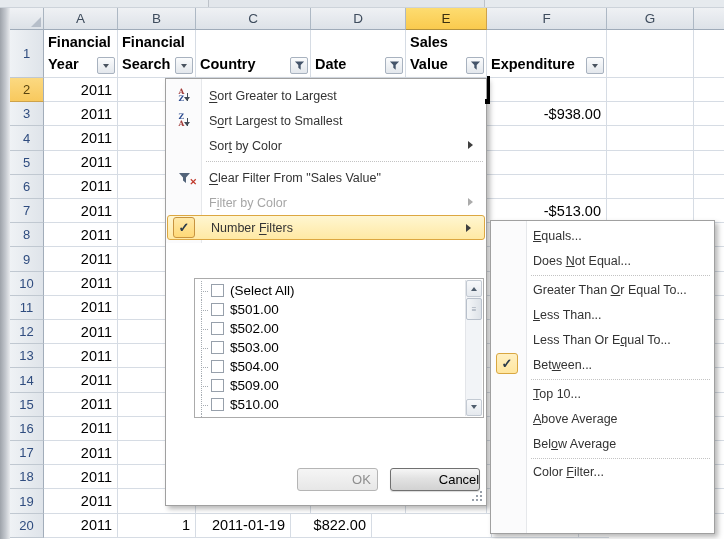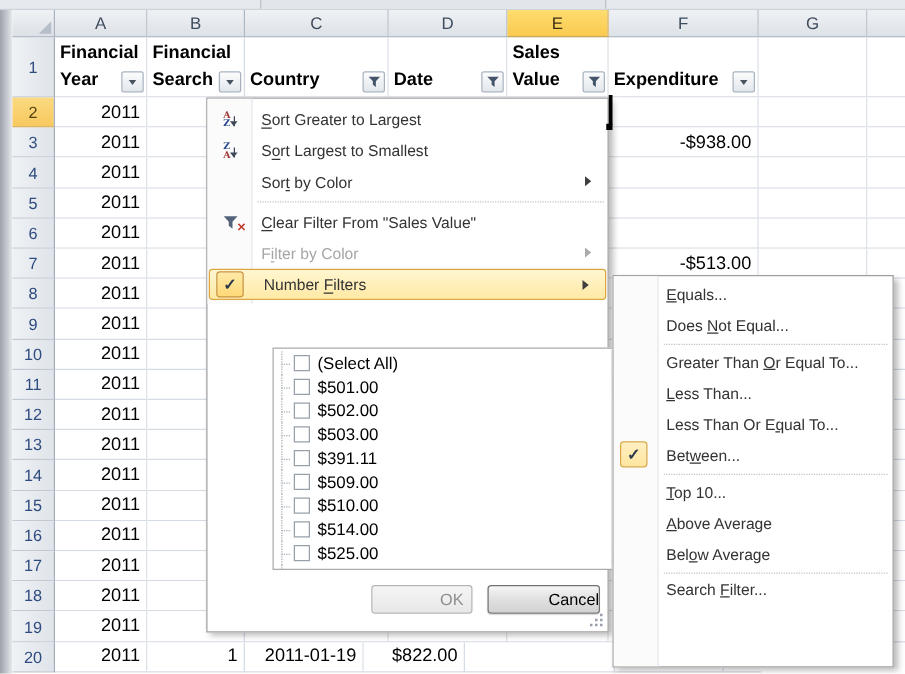--- a/index.html
+++ b/index.html
@@ -82,22 +82,22 @@
   .icon-box.deep{border-color:#C89440;background:linear-gradient(#FFE9A8,#FFD977);}
   .sep{border-top:1px dotted #C3C3C3;margin:3px 3px 3px 40px;height:0;}
   
   .search-row{position:absolute;left:28px;top:169px;width:290px;height:24px;box-sizing:border-box;
               border:1px solid #ABABAB;display:flex;align-items:center;background:#fff;}
   .search-row input{border:none;outline:none;flex:1;font-size:13.5px;color:#444;padding:0 5px;
               font-family:"Liberation Sans",sans-serif;background:transparent;min-width:0;}
   .search-row input::placeholder{color:#7A7A7A;opacity:1;}
   .mag{width:20px;display:flex;align-items:center;justify-content:center;}
   
-  .list-box{position:absolute;left:28px;top:199px;width:290px;height:178px;box-sizing:border-box;
-            border:1px solid #ABABAB;background:#fff;overflow:hidden;margin-left:24px;}
+  .list-box{position:absolute;left:28px;top:199px;width:290px;height:140px;box-sizing:border-box;
+            border:1px solid #ABABAB;background:#fff;overflow:hidden;}
   .list-inner{position:absolute;left:3px;top:2px;right:20px;bottom:0;overflow:hidden;}
   .l-row{height:19px;display:flex;align-items:center;font-size:13.5px;color:#000;}
   .tree{position:relative;width:12px;align-self:stretch;}
   .tree::before{content:"";position:absolute;left:3px;top:0;bottom:0;border-left:1px dotted #A6ACB2;}
   .tree::after{content:"";position:absolute;left:3px;top:50%;width:7px;border-top:1px dotted #A6ACB2;}
   .cb{width:13px;height:13px;box-sizing:border-box;border:1px solid #97A0AB;background:#fff;
       margin:0 6px 0 1px;flex:none;}
   .vscroll{position:absolute;right:1px;top:1px;width:17px;bottom:1px;background:#F2F4F7;
            border-left:1px solid #E3E5E9;box-sizing:border-box;}
   .sb-btn{position:absolute;left:0;width:16px;height:17px;box-sizing:border-box;
@@ -483,21 +483,21 @@
           <span>$502.00</span>
         </div>
         <div class="l-row">
           <span class="tree"></span>
           <span class="cb"></span>
           <span>$503.00</span>
         </div>
         <div class="l-row">
           <span class="tree"></span>
           <span class="cb"></span>
-          <span>$391.11</span>
+          <span>$504.00</span>
         </div>
         <div class="l-row">
           <span class="tree"></span>
           <span class="cb"></span>
           <span>$509.00</span>
         </div>
         <div class="l-row">
           <span class="tree"></span>
           <span class="cb"></span>
           <span>$510.00</span>
@@ -560,16 +560,16 @@
         <span class="lbl"><span></span><u>T</u><span>op 10...</span></span>
       </div>
       <div class="sm-item">
         <span class="lbl"><span></span><u>A</u><span>bove Average</span></span>
       </div>
       <div class="sm-item">
         <span class="lbl"><span>Bel</span><u>o</u><span>w Average</span></span>
       </div>
       <div class="sm-sep"></div>
       <div class="sm-item">
-        <span class="lbl"><span>Search </span><u>F</u><span>ilter...</span></span>
+        <span class="lbl"><span>Color </span><u>F</u><span>ilter...</span></span>
       </div>
     </div>
 </div>
 
 </body></html>

